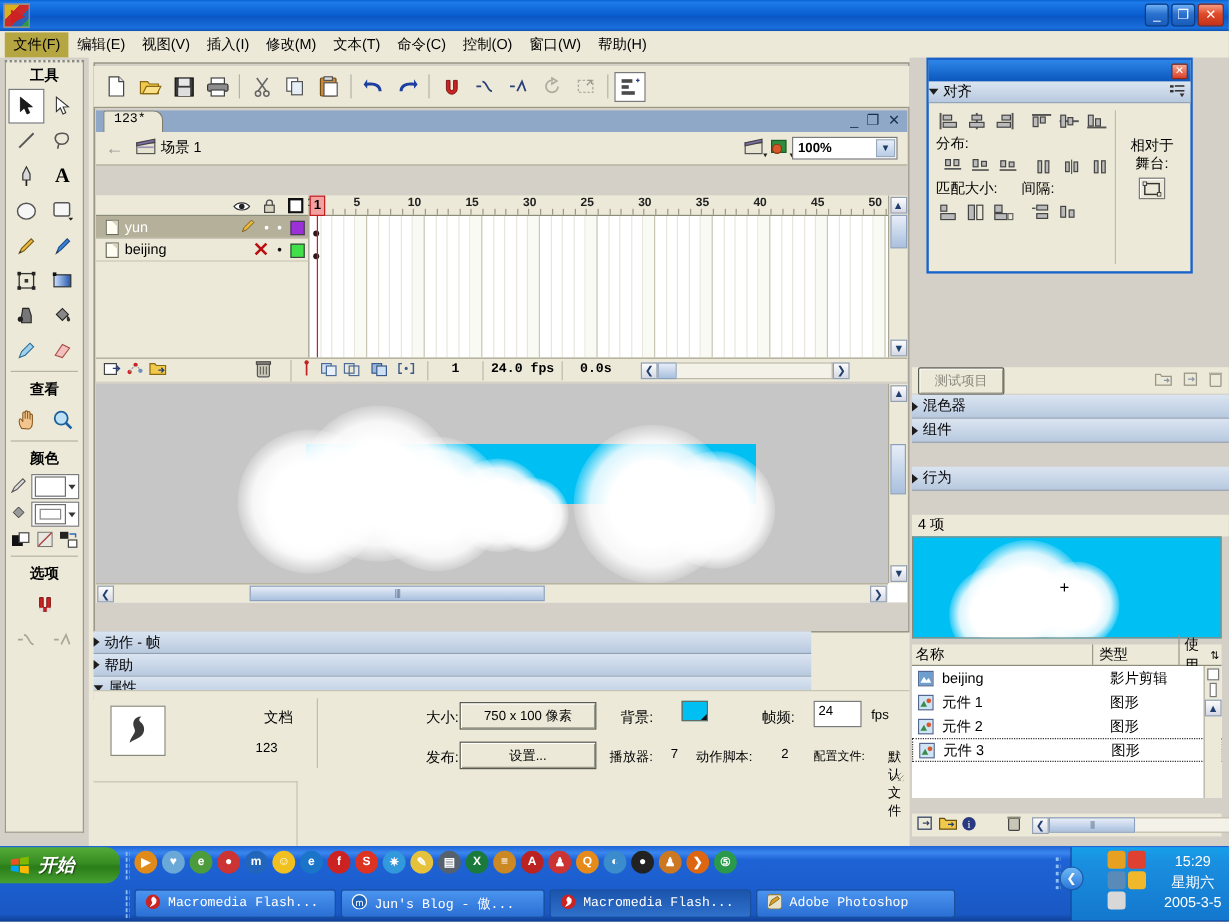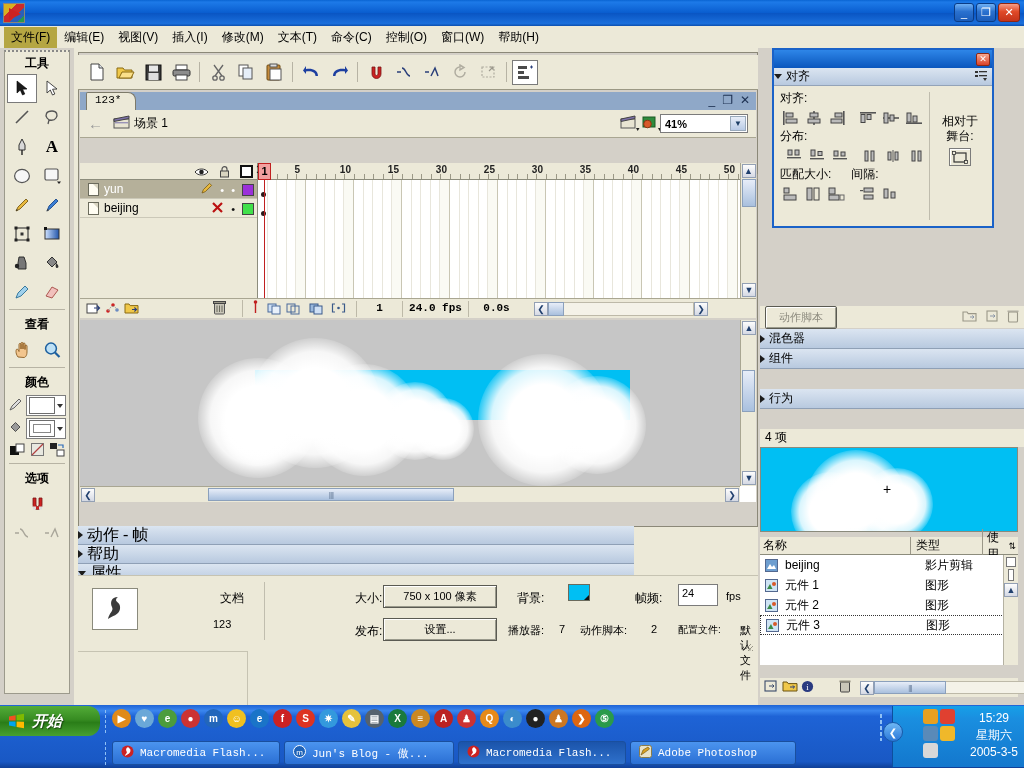--- a/index.html
+++ b/index.html
@@ -115,23 +115,23 @@
   .cloudlayer{ position:absolute; left:0; top:0; width:676px; height:166px; pointer-events:none;}
   .blob{ position:absolute; border-radius:50%;
     background:radial-gradient(circle at 50% 50%, #ffffff 38%, rgba(255,255,255,.85) 56%, rgba(255,255,255,0) 74%); }
   .sb-h{ position:absolute; left:0; right:16px; bottom:0; height:16px; background:#ece9d8; border-top:1px solid #a9a692;}
   .sb-v{ position:absolute; right:0; top:0; width:16px; bottom:16px; background:#ece9d8; border-left:1px solid #a9a692;}
   .sbtn{ width:14px;height:14px; background:linear-gradient(180deg,#fdfdfd,#d5d9e4); border:1px solid #93a0b4;
     display:flex;align-items:center;justify-content:center;color:#20406e;font-size:9px;}
   .sthumb{ background:linear-gradient(180deg,#e7edf8,#a9c0de); border:1px solid #8ba0bc; }
 
   
-  .lp{ position:absolute; left:78px; width:556px; height:19px;
+  .lp{ position:absolute; left:78px; width:598px; height:19px;
     background:linear-gradient(180deg,#dbe5f1,#b8c9df); border-bottom:1px solid #8fa0b6;
-    display:flex; align-items:center; font-size:16px;font-family:Liberation Serif, serif; }
+    display:flex; align-items:center; font-size:12px; }
   .propsbody{ position:absolute; left:78px; top:575px; width:680px; height:130px; background:#ece9d8;
     border-top:1px solid #c6c3b2; }
   .propicon{ position:absolute; left:14px; top:12px; width:46px; height:42px; background:#fff; border:1px solid #8a8a7c;
     display:flex; align-items:center; justify-content:center; }
   .fld-lbl{ font-size:12px; }
   .btnflat{ background:#ece9d8; border:1px solid #5a5a52; box-shadow:inset 1px 1px 0 #fff, inset -1px -1px 0 #9a9a8c;
     font-size:11px; padding:3px 8px; text-align:center; }
   .inputbox{ background:#fff; border:1px solid #7b7b7b; font-size:11px; padding:2px 3px; }
 
   
@@ -534,21 +534,21 @@
     </span>
     <span style="position:absolute;right:94px;top:5px;">
       <svg width="20" height="17" viewBox="0 0 20 17">
           <rect x="1" y="2" width="12" height="10" fill="#2e8b3e" stroke="#1a5a24"></rect>
           <circle cx="5.5" cy="9" r="3.8" fill="#d8592a" stroke="#8a3512"></circle>
           <path d="M16 13 L19.5 13 L17.7 16 Z" fill="#222"></path>
         </svg>
     </span>
 
     <div class="zoombox">
-      <span>41%</span>
+      <span>100%</span>
       <span class="zoomdrop">▼</span>
     </div>
   </div>
 
 
   <div class="tlbody">
 
     <div class="layercol">
       <div style="height:17px;border-bottom:1px solid #8c8c7c;position:relative;background:#ece9d8;">
         <span class="layer-icons">
@@ -922,21 +922,20 @@
         <svg width="13" height="11" viewBox="0 0 13 11">
             <rect x="0" y="1" width="3" height="2" fill="#333"></rect>
             <rect x="4" y="1" width="8" height="1.3" fill="#333"></rect>
             <rect x="0" y="5" width="3" height="2" fill="#333"></rect>
             <rect x="4" y="5" width="8" height="1.3" fill="#333"></rect>
             <path d="M8 8 L12 8 L10 11 Z" fill="#333"></path>
           </svg>
       </span>
     </div>
     <div class="af-body">
-      <div>对齐:</div>
       <div style="display:flex;gap:1px;margin:2px 0 1px;">
         <span class="icobtn">
           <svg width="18" height="14" viewBox="0 0 18 14">
               <rect x="1" y="0" width="1.6" height="14" fill="#555"></rect>
               <rect x="4" y="2" width="7" height="4" fill="#bbb" stroke="#444"></rect>
               <rect x="4" y="8" width="11" height="4" fill="#bbb" stroke="#444"></rect>
             </svg>
         </span>
         <span class="icobtn">
           <svg width="18" height="14" viewBox="0 0 18 14">
@@ -1072,21 +1071,21 @@
                 <rect x="0.5" y="0.5" width="3" height="3" fill="#ece9d8" stroke="#333" stroke-width=".8"></rect>
                 <rect x="12.5" y="9.5" width="3" height="3" fill="#ece9d8" stroke="#333" stroke-width=".8"></rect>
               </svg>
           </span>
         </div>
       </div>
     </div>
   </div>
 
   <div style="position:absolute;left:760px;top:306px;width:264px;height:22px;background:#ece9d8;display:flex;align-items:center;">
-    <div class="btnflat" style="margin-left:5px;color:#8c8a7e;width:72px;border-radius:2px;">动作脚本</div>
+    <div class="btnflat" style="margin-left:5px;color:#8c8a7e;width:72px;border-radius:2px;">测试项目</div>
     <span style="margin-left:auto;margin-right:5px;display:flex;gap:8px;align-items:center;">
       <span>
         <svg width="15" height="14" viewBox="0 0 15 14">
             <path d="M1 3 L5 3 L6.2 4.6 L14 4.6 L14 12 L1 12 Z" fill="none" stroke="#9a9788" stroke-width="1.1"></path>
             <path d="M8 8 L12 8 M10.4 6.4 L12 8 L10.4 9.6" stroke="#8a96a8" fill="none"></path>
           </svg>
       </span>
       <span>
         <svg width="14" height="14" viewBox="0 0 14 14">
             <rect x="2" y="2" width="10" height="10" fill="none" stroke="#9a9788" stroke-width="1.1"></rect>

